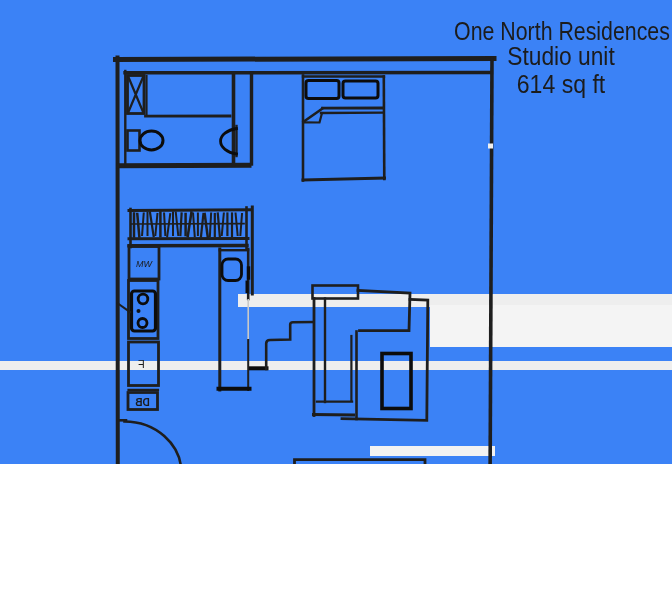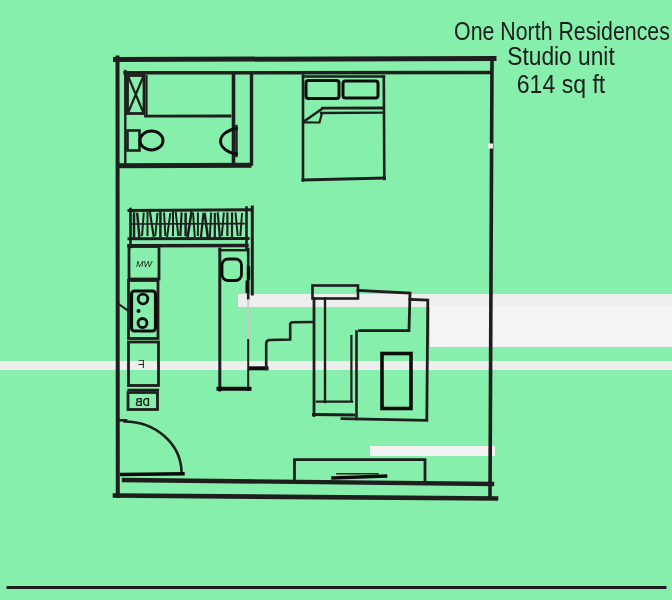--- a/index.html
+++ b/index.html
@@ -1,16 +1,16 @@
 <!DOCTYPE html>
 <html><head>
 <meta charset="utf-8">
 <style>
 html,body{margin:0;padding:0;background:#ffffff;}
-#page{position:relative;width:672px;height:600px;background:#86efac;font-family:"Liberation Sans",sans-serif;overflow:hidden;}
+#page{position:relative;width:672px;height:464px;background:#3b82f6;font-family:"Liberation Sans",sans-serif;overflow:hidden;}
 .tl{position:absolute;left:425px;width:272px;text-align:center;font-size:26.5px;line-height:26.5px;color:#1c1c1c;white-space:nowrap;filter:blur(0.22px);}
 #t1{top:17.6px;left:426.3px;transform:scaleX(0.805);}
 #t2{top:43.2px;transform:scaleX(0.858);}
 #t3{top:70.9px;transform:scaleX(0.87);}
 svg{position:absolute;left:0;top:0;filter:blur(0.38px);}
 .s{stroke:#1e1e1e;fill:none;stroke-linecap:square;}
 .b{stroke:#0c0c0c;fill:none;stroke-linecap:square;}
 </style>
 </head>
 <body>

